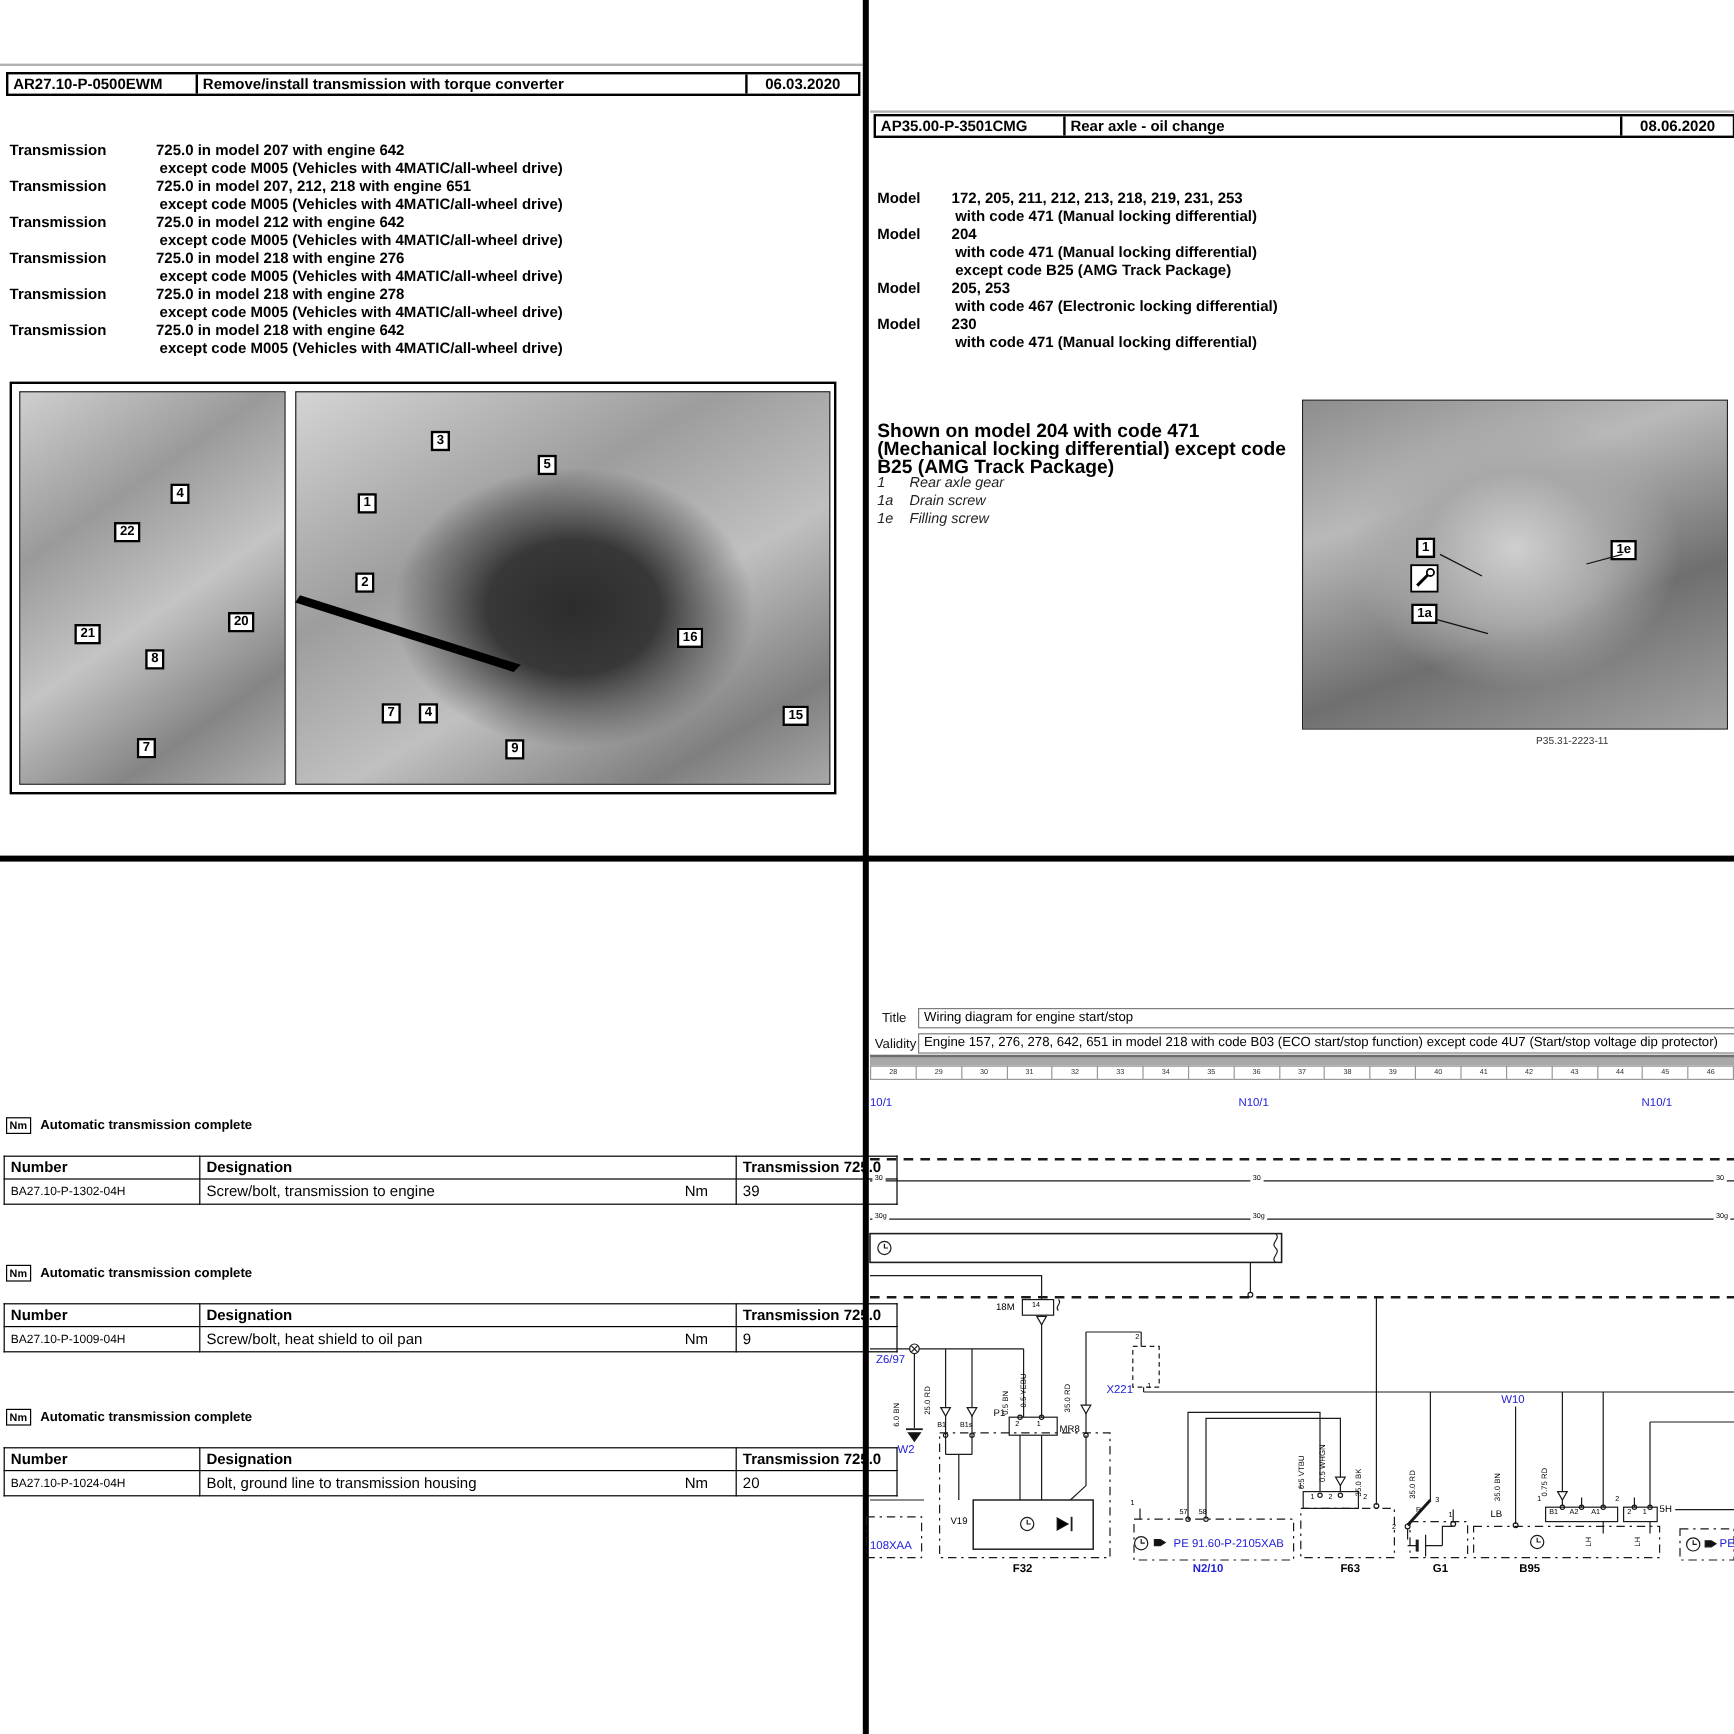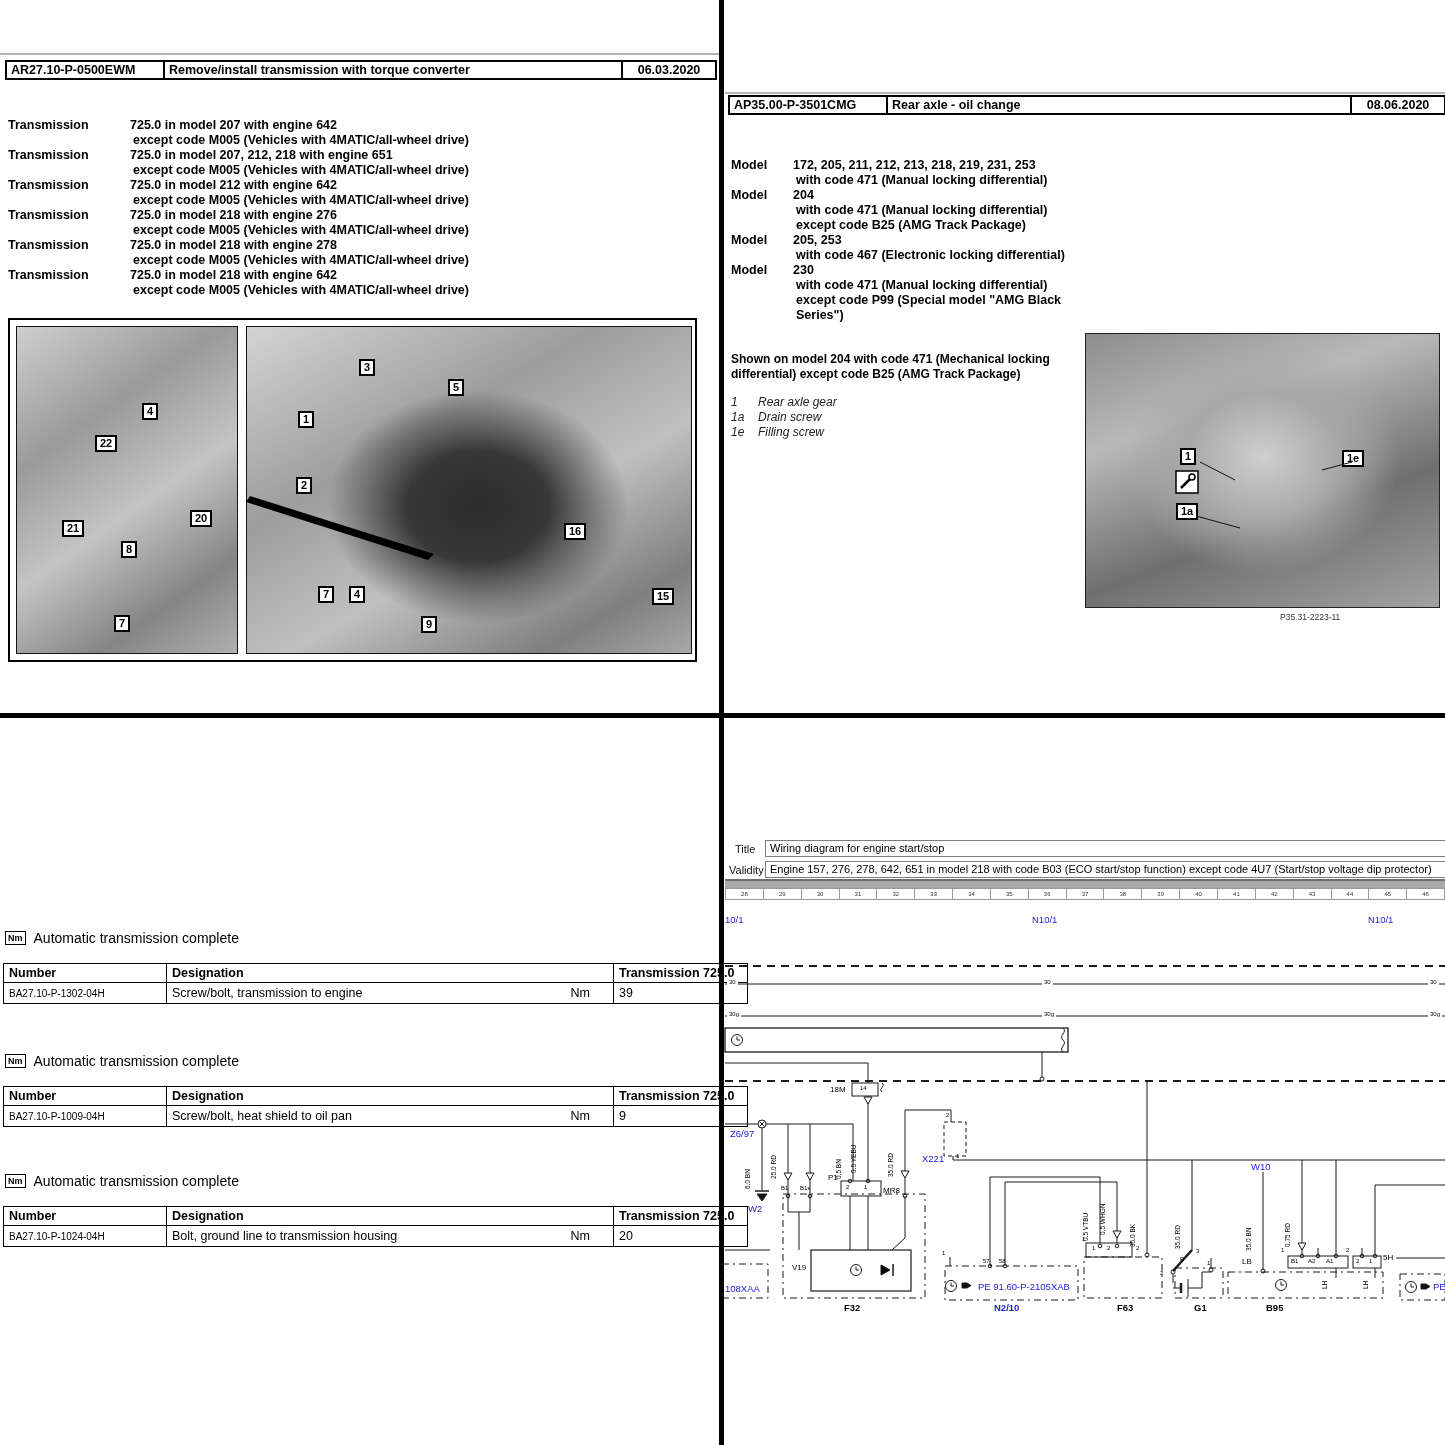--- a/index.html
+++ b/index.html
@@ -16,40 +16,40 @@
   .hc.code{width:148px;border-right:2px solid #000}
   .hc.title{flex:1;border-right:2px solid #000}
   .hc.date{width:84px;text-align:center}
   
   .doclist{position:absolute;font-size:12.5px;font-weight:bold;line-height:15px}
   .t-line1{display:flex}
   .t-lab{width:122px;flex:none}
   .m-lab{width:62px;flex:none}
   .t-line2,.m-line{margin-left:125px}
   .m-line{margin-left:65px}
-  .shown-note{position:absolute;font-size:12px;font-weight:bold;line-height:15px}
+  .shown-note{position:absolute;font-size:16px;font-weight:bold;line-height:15px}
   .leg-row{display:flex;font-size:12px;font-style:italic;line-height:15px;color:#222}
   .leg-k{width:27px;flex:none}
   
   .fig-frame{position:absolute;border:2px solid #000;background:#fff}
   .photo{position:absolute;border:1px solid #161616;
          background:linear-gradient(145deg,#cfcfcf 0%,#9a9a9a 30%,#c4c4c4 55%,#858585 80%,#b0b0b0 100%)}
   .photo.pan{background:radial-gradient(ellipse at 52% 55%,#2c2c2c 0%,#383838 22%,rgba(0,0,0,0) 46%),
          linear-gradient(150deg,#d4d4d4 0%,#9d9d9d 35%,#c0c0c0 60%,#7f7f7f 85%,#a8a8a8 100%)}
   .photo.axle{background:radial-gradient(ellipse at 50% 45%,#cfcfcf 0%,#a8a8a8 30%,rgba(0,0,0,0) 55%),
          linear-gradient(160deg,#8d8d8d 0%,#b9b9b9 30%,#6f6f6f 65%,#a2a2a2 100%)}
   .callout{position:absolute;background:#fff;border:2px solid #000;font-weight:bold;font-size:11px;
            line-height:13px;padding:0 3px;color:#000}
   .fig-cap{position:absolute;font-size:8.5px;color:#333;text-align:left}
   
   .torq-sec{position:absolute;width:711px}
   .torq-head{height:32px;display:flex;align-items:flex-start;gap:8px;padding-top:1px}
   .nm-badge{display:inline-block;border:1.5px solid #000;font-size:9px;font-weight:bold;
             line-height:12px;padding:0 2px;margin-left:2px}
-  .torq-group{font-weight:normal;font-size:14px;line-height:15px}
+  .torq-group{font-weight:bold;font-size:11px;line-height:15px}
   .torq-table{width:711px;border-collapse:collapse;table-layout:fixed}
   .torq-table th,.torq-table td{border:1px solid #000;padding:0 5px;text-align:left;overflow:hidden;white-space:nowrap}
   .torq-table th{font-size:12.5px;height:18px}
   .torq-table td{font-size:12.5px;height:20px}
   .torq-table .c1{width:152px}
   .torq-table .c2{width:436px}
   .torq-table .c3{width:123px}
   .torq-table td.num{font-size:10px}
   .unit{float:right;margin-right:18px}
   
@@ -201,21 +201,20 @@
         </div>
       </div>
       <div class="m-entry">
         <div class="t-line1">
           <span class="m-lab">Model</span>
           <span>230</span>
         </div>
         <div>
 
         <div class="m-line">with code 471 (Manual locking differential)</div>
-          <div class="m-line">except code P99 (Special model "AMG Black Series")</div>
         </div>
       </div>
     </div>
 
   <div class="shown-note" style="left:731px;top:352px;width:345px">Shown on model 204 with code 471 (Mechanical locking differential) except code B25 (AMG Track Package)</div>
 
   <div class="abs" style="left:731px;top:395px">
 
   <div class="leg-row">
         <span class="leg-k">1</span>

